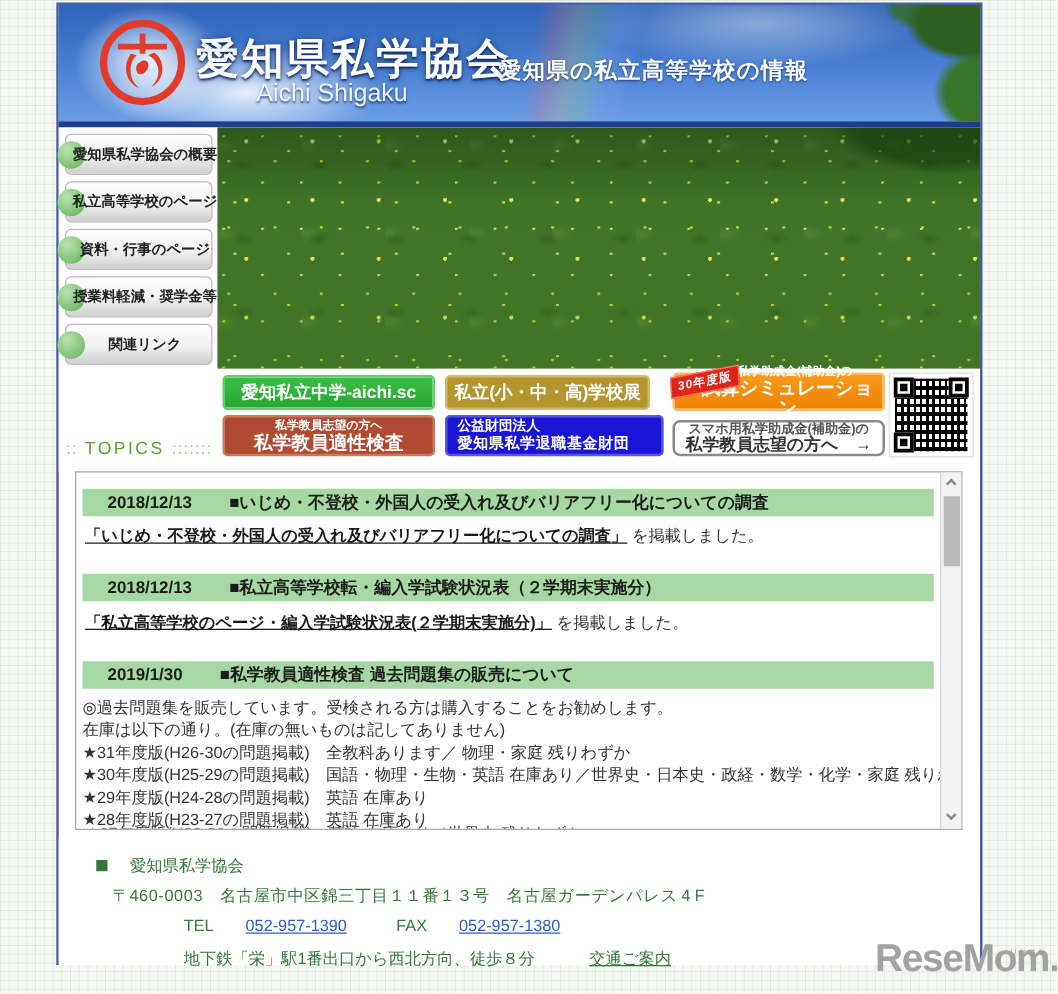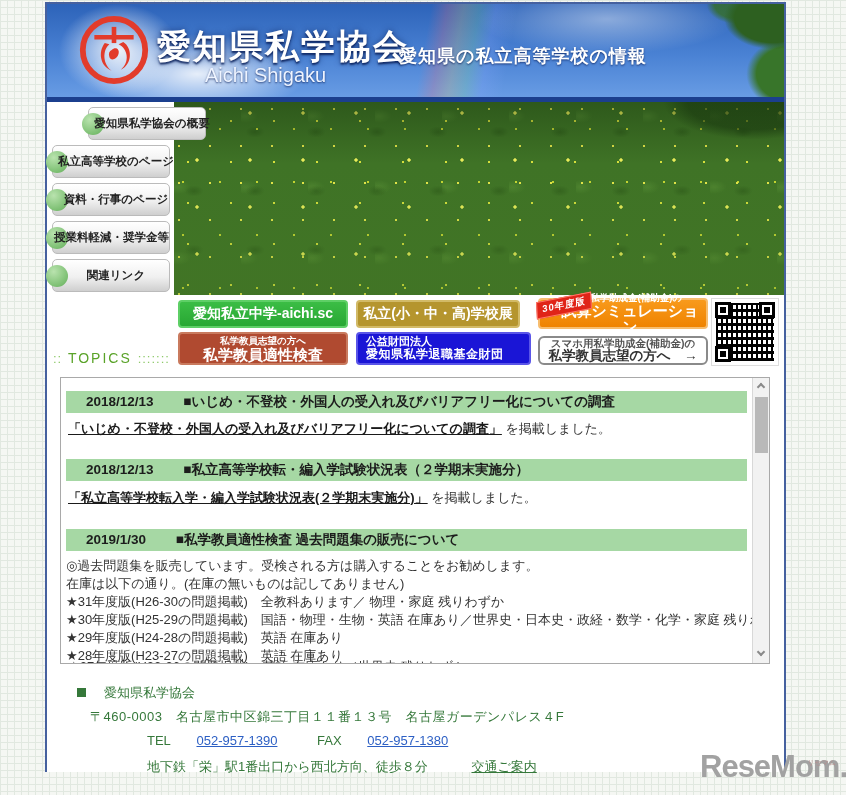--- a/index.html
+++ b/index.html
@@ -183,33 +183,33 @@
       </svg>
       <div class="site-title">愛知県私学協会</div>
       <div class="site-sub">Aichi Shigaku</div>
       <div class="tagline">愛知県の私立高等学校の情報</div>
     </div>
     <div class="hdr-sep"></div>
 
     <div class="main">
       <div class="photo"></div>
       <div class="nav">
-        <div class="nav-btn" style="top:5px;margin-left:36px;">
+        <div class="nav-btn" style="top:5px;">
           <span class="nav-dot"></span>
           <span class="nav-label">愛知県私学協会の概要</span>
         </div>
         <div class="nav-btn" style="top:43px;">
           <span class="nav-dot"></span>
           <span class="nav-label">私立高等学校のページ</span>
         </div>
         <div class="nav-btn" style="top:81px;">
           <span class="nav-dot"></span>
           <span class="nav-label">資料・行事のページ</span>
         </div>
-        <div class="nav-btn" style="top:119px;justify-content:flex-end;">
+        <div class="nav-btn" style="top:119px;">
           <span class="nav-dot"></span>
           <span class="nav-label">授業料軽減・奨学金等</span>
         </div>
         <div class="nav-btn" style="top:157px;">
           <span class="nav-dot"></span>
           <span class="nav-label">関連リンク</span>
         </div>
       </div>
     </div>
 
@@ -260,21 +260,21 @@
         <div class="news-body b1">
           <span class="news-link">「いじめ・不登校・外国人の受入れ及びバリアフリー化についての調査」</span>
           <span>を掲載しました。</span>
         </div>
 
         <div class="news-bar m2">
           <span>2018/12/13</span>
           <span class="ttl">■私立高等学校転・編入学試験状況表（２学期末実施分）</span>
         </div>
         <div class="news-body b2">
-          <span class="news-link">「私立高等学校転入学・編入学試験状況表(２学期末実施分)」</span>
+          <span class="news-link">「私立高等学校のページ・編入学試験状況表(２学期末実施分)」</span>
           <span>を掲載しました。</span>
         </div>
 
         <div class="news-bar m3">
           <span>2019/1/30</span>
           <span class="ttl">■私学教員適性検査 過去問題集の販売について</span>
         </div>
         <div class="lines">
           <div>◎過去問題集を販売しています。受検される方は購入することをお勧めします。</div>
           <div>在庫は以下の通り。(在庫の無いものは記してありません)</div>

